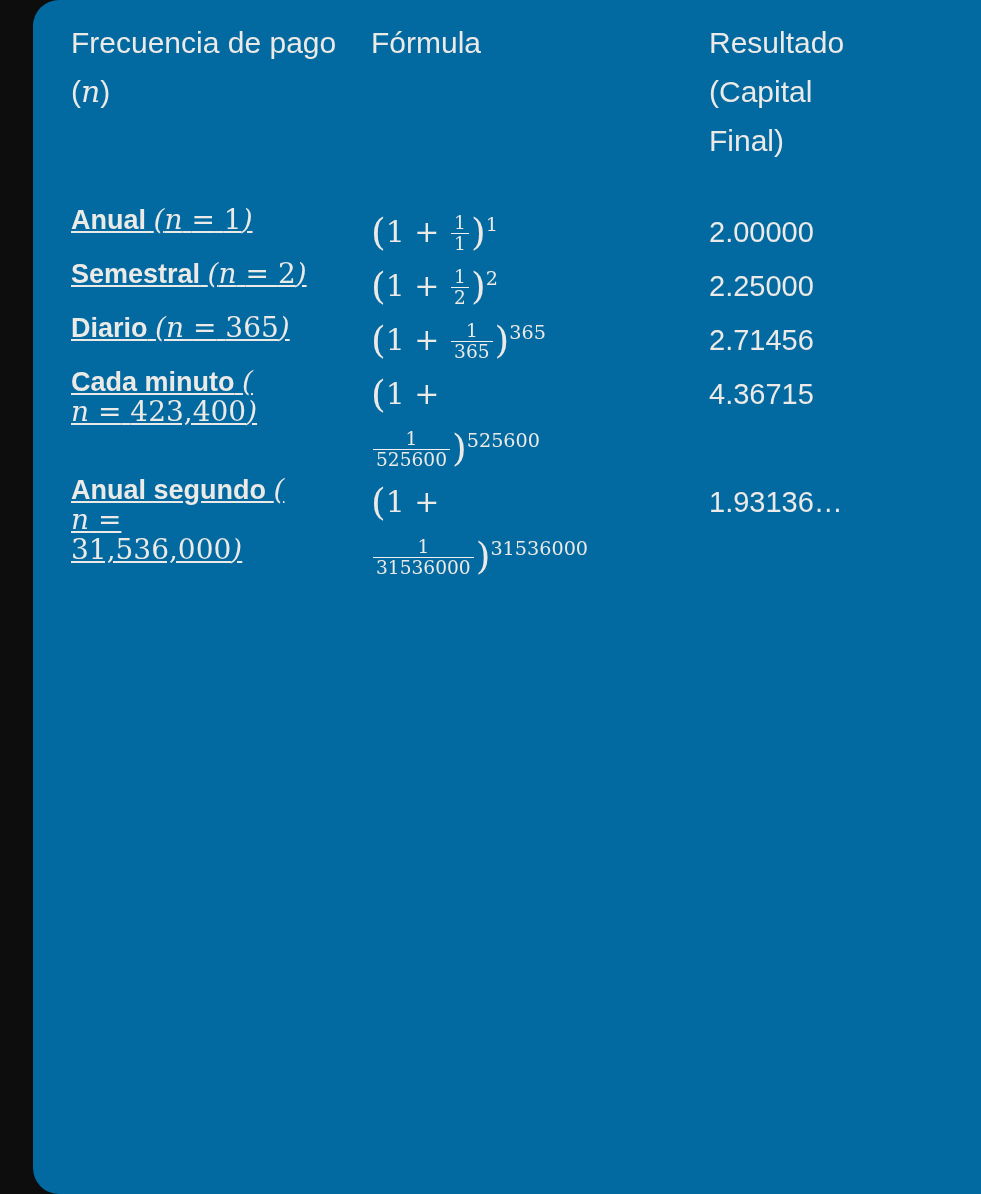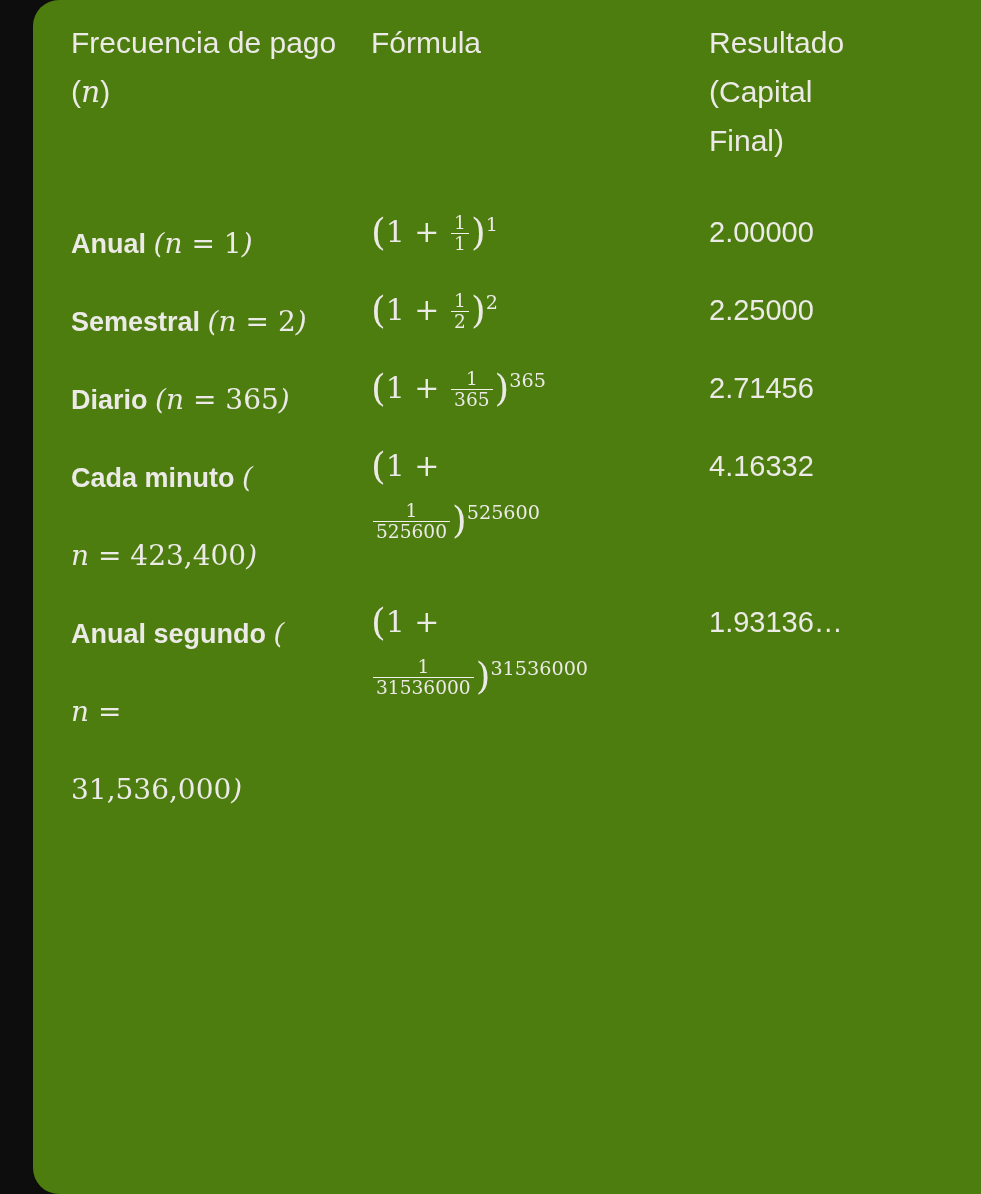--- a/index.html
+++ b/index.html
@@ -18,21 +18,21 @@
     width: 981px;
     height: 1194px;
     background: #0d0d0d;
   }
   .panel {
     position: absolute;
     left: 33px;
     top: 0;
     right: 0;
     bottom: 0;
-    background: #4d7c0f;
+    background: #0369a1;
     border-top-left-radius: 26px;
     border-bottom-left-radius: 26px;
     overflow: hidden;
   }
   table.data {
     border-collapse: collapse;
     width: 100%;
     table-layout: fixed;
     margin-top: 18px;
   }
@@ -50,24 +50,25 @@
     font-size: 30px;
     line-height: 49px;
     padding-bottom: 40px;
     color: #eceae6;
   }
   table.data th:first-child, table.data td:first-child {
     padding-left: 38px;
   }
   .rowlabel {
     font-size: 27px;
-    line-height: 78px;
+    line-height: 30px;
     font-weight: 700;
     color: #f2f0ed;
     padding-bottom: 24px;
+    text-decoration: underline;
   }
   .rowlabel .it {
     font-family: "DejaVu Serif", serif;
     font-style: italic;
     font-weight: 400;
     font-size: 28px;
   }
   .rowlabel .rm {
     font-family: "DejaVu Serif", serif;
     font-style: normal;
@@ -193,21 +194,21 @@
             <span>Cada minuto</span>
             <span class="it">(<br><span class="it">n</span> <span class="rm">=</span> <span class="rm">423,400</span>)</span>
           </td>
           <td class="formula">
             <span class="paren">(</span><span>1 +</span><br>
             <span class="frac">
               <span class="num">1</span>
               <span class="den">525600</span>
             </span><span class="paren">)</span><span class="sup">525600</span>
           </td>
-          <td class="result">4.16332</td>
+          <td class="result">4.36715</td>
         </tr>
 
         <tr>
           <td class="rowlabel">
             <span>Anual segundo</span>
             <span class="it">(<br><span class="it">n</span> <span class="rm">=</span><br><span class="rm">31,536,000</span>)</span>
           </td>
           <td class="formula">
             <span class="paren">(</span><span>1 +</span><br>
             <span class="frac">

